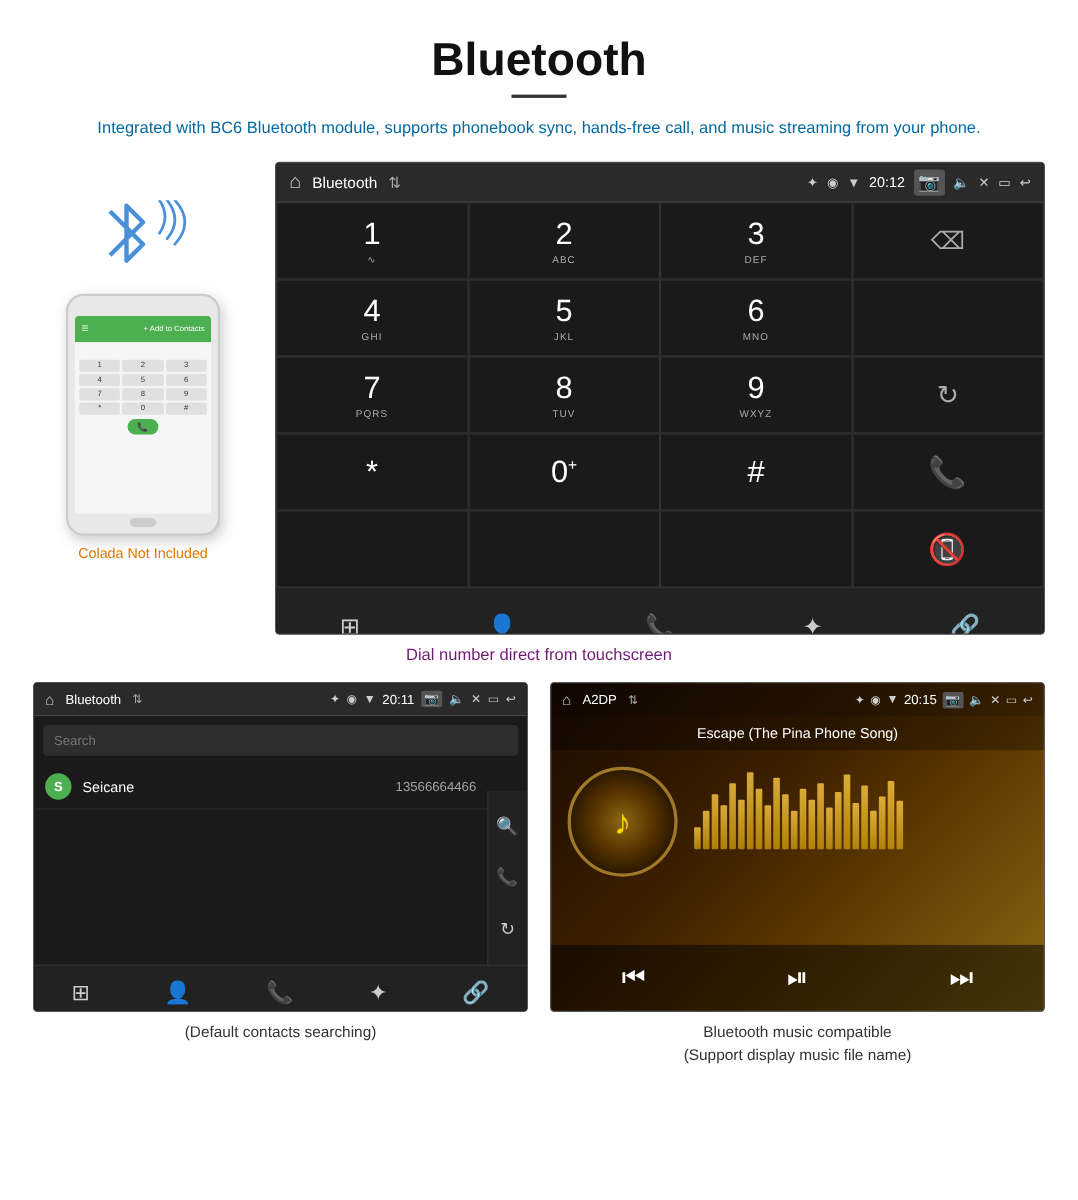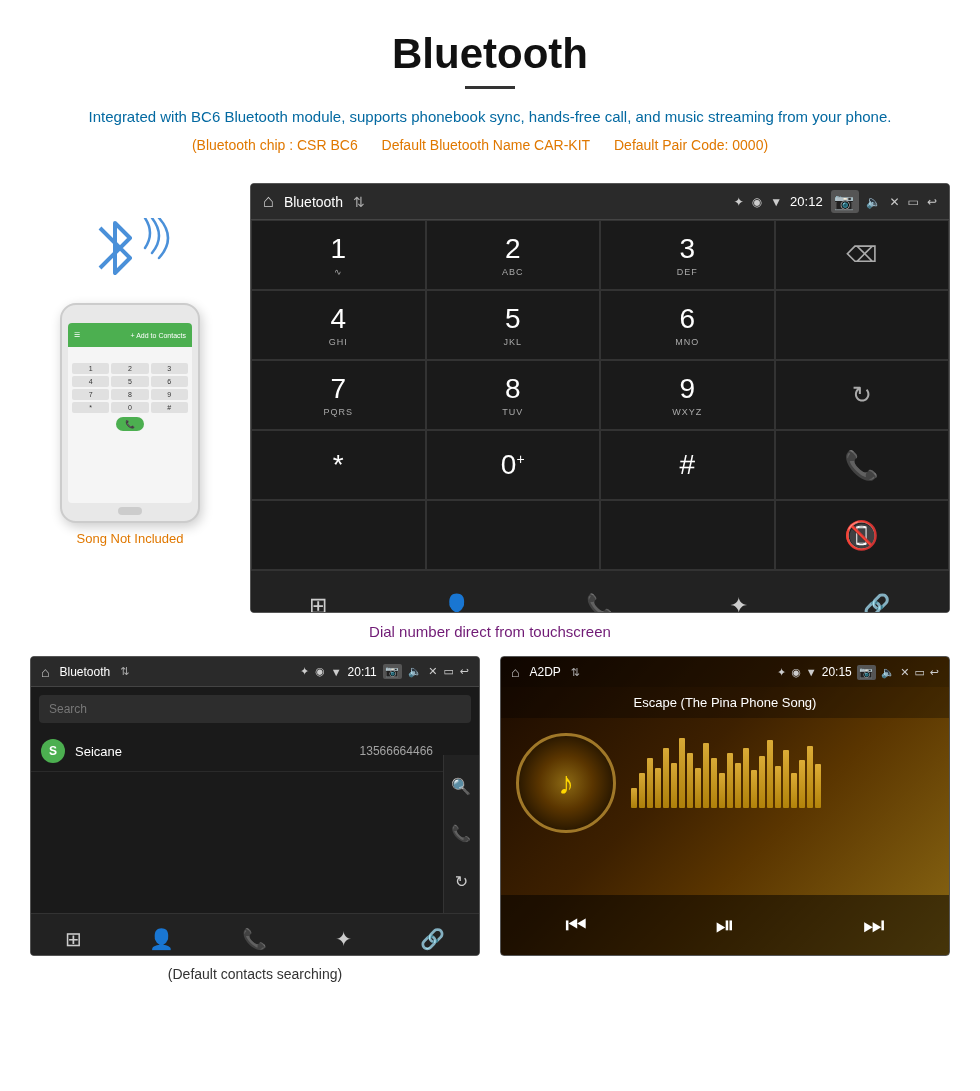--- a/index.html
+++ b/index.html
@@ -377,25 +377,20 @@
   </style>
 </head>
 <body>
 
 <div>
 
   <div class="page-header">
     <h1 class="page-title">Bluetooth</h1>
     <div class="title-divider"></div>
     <p class="page-desc">Integrated with BC6 Bluetooth module, supports phonebook sync, hands-free call, and music streaming from your phone.</p>
-    <div class="page-specs">
-      <span class="spec-item">(Bluetooth chip : CSR BC6</span>
-      <span class="spec-item">Default Bluetooth Name CAR-KIT</span>
-      <span class="spec-item">Default Pair Code: 0000)</span>
-    </div>
   </div>
 
   <div class="main-content">
 
     <div class="phone-section">
 
       <div style="position:relative; width:100px; height:80px; margin-bottom:10px;">
 
         <svg width="50" height="70" viewBox="0 0 50 70" style="position:absolute;left:10px;top:0;">
           <polyline points="10,15 40,45 25,60 25,10 40,25 10,55" stroke="#4a90d9" stroke-width="4" fill="none" stroke-linejoin="round"></polyline>
@@ -428,21 +423,21 @@
               <div class="phone-key">9</div>
               <div class="phone-key">*</div>
               <div class="phone-key">0</div>
               <div class="phone-key">#</div>
             </div>
             <div class="phone-call-btn">📞</div>
           </div>
         </div>
         <div class="phone-home-btn"></div>
       </div>
-      <div class="phone-not-included">Song Not Included</div>
+      <div class="phone-not-included">Colada Not Included</div>
     </div>
 
     <div class="android-screen" style="height:430px;">
 
       <div class="android-status-bar">
         <div class="status-left">
           <span class="home-icon">⌂</span>
           <span class="status-app-name">Bluetooth</span>
           <span class="usb-icon">⇅</span>
         </div>
@@ -656,16 +651,20 @@
               <div class="viz-bar" style="height: 44px;"></div>
             </div>
         </div>
 
         <div class="music-controls">
           <span class="ctrl-icon">⏮</span>
           <span class="ctrl-icon">⏯</span>
           <span class="ctrl-icon">⏭</span>
         </div>
       </div>
+      <div class="screenshot-caption">
+        <div>Bluetooth music compatible</div>
+        <div>(Support display music file name)</div>
+      </div>
     </div>
 
   </div>
 </div>
 
 </body></html>

